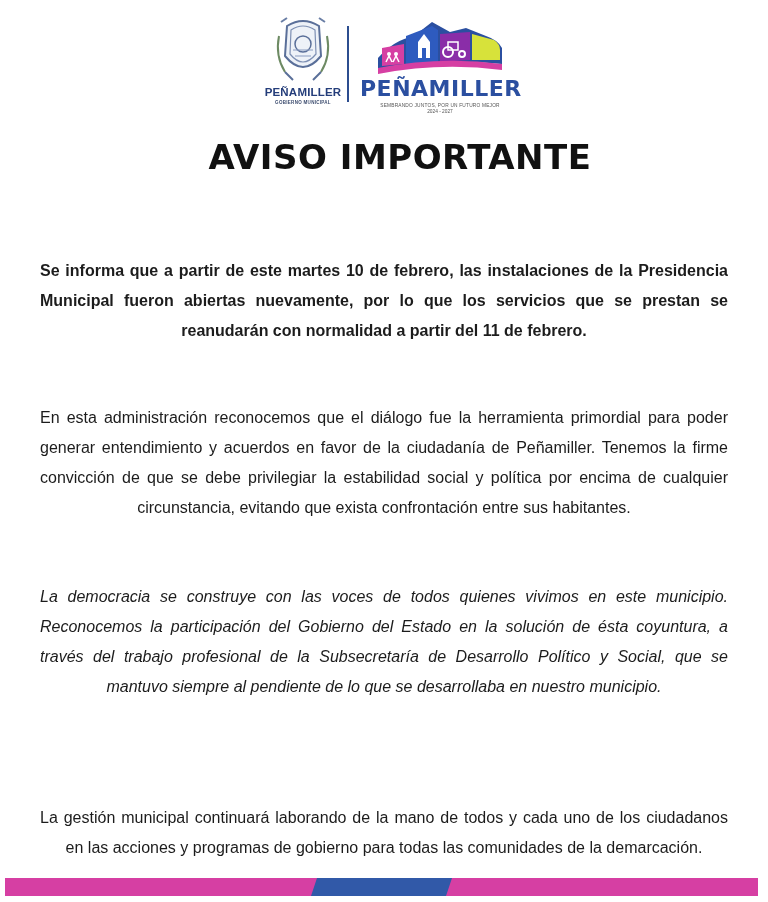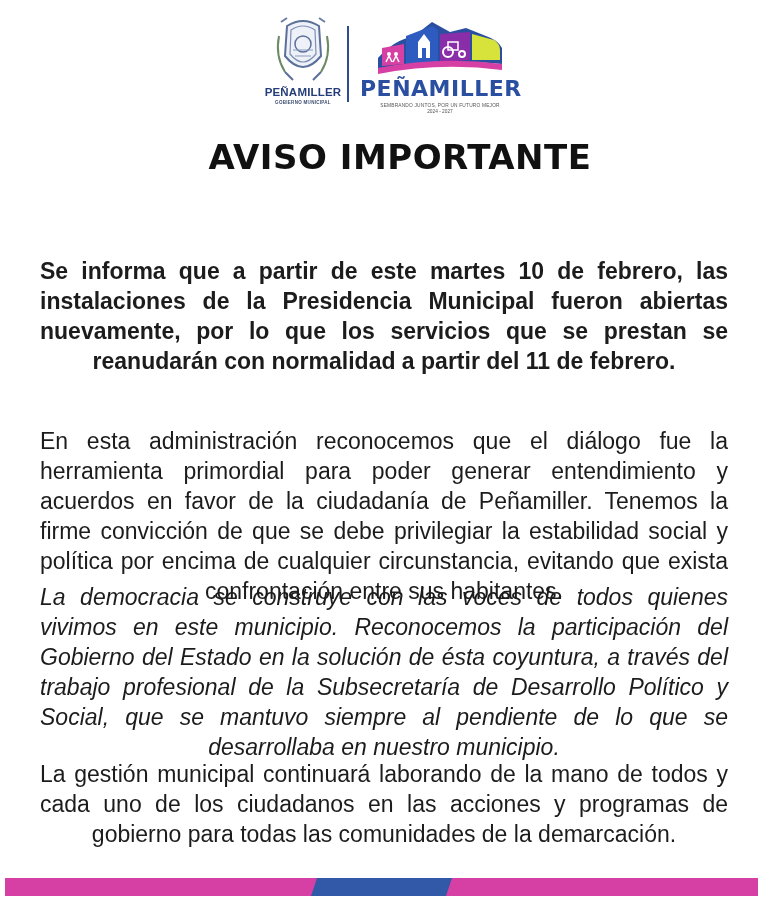--- a/index.html
+++ b/index.html
@@ -22,25 +22,25 @@
   .brand-tagline { position: absolute; left: 0; top: 87px; width: 160px; text-align: center;
                    font-size: 4.8px; color: #555; letter-spacing: 0.2px; }
   .brand-years { position: absolute; left: 0; top: 93px; width: 160px; text-align: center;
                  font-size: 4.8px; color: #555; }
 
   .title { position: absolute; left: 0; top: 136px; width: 768px; text-align: center;
            font-family: "DejaVu Sans", sans-serif; font-weight: 900; font-size: 34px;
            line-height: 42px; color: #111; letter-spacing: 0.5px; padding-left: 16px; }
 
   .body { position: absolute; left: 40px; width: 688px; text-align: center;
-          font-size: 23px; line-height: 30px; color: #1c1c1c; }
+          font-size: 16px; line-height: 30px; color: #1c1c1c; }
   .p1 { top: 256px; font-weight: 700; }
-  .p2 { top: 426px; }
+  .p2 { top: 403px; }
   .p3 { top: 582px; font-style: italic; }
-  .p4 { top: 759px; }
+  .p4 { top: 803px; }
   .just { text-align: justify; text-align-last: center; }
 
   .footer-bar { position: absolute; left: 5px; top: 878px; width: 753px; height: 18px; }
   .footer-bar svg { display: block; }
 </style>
 </head>
 <body>
 
 <div class="header">
   <div class="crest">

